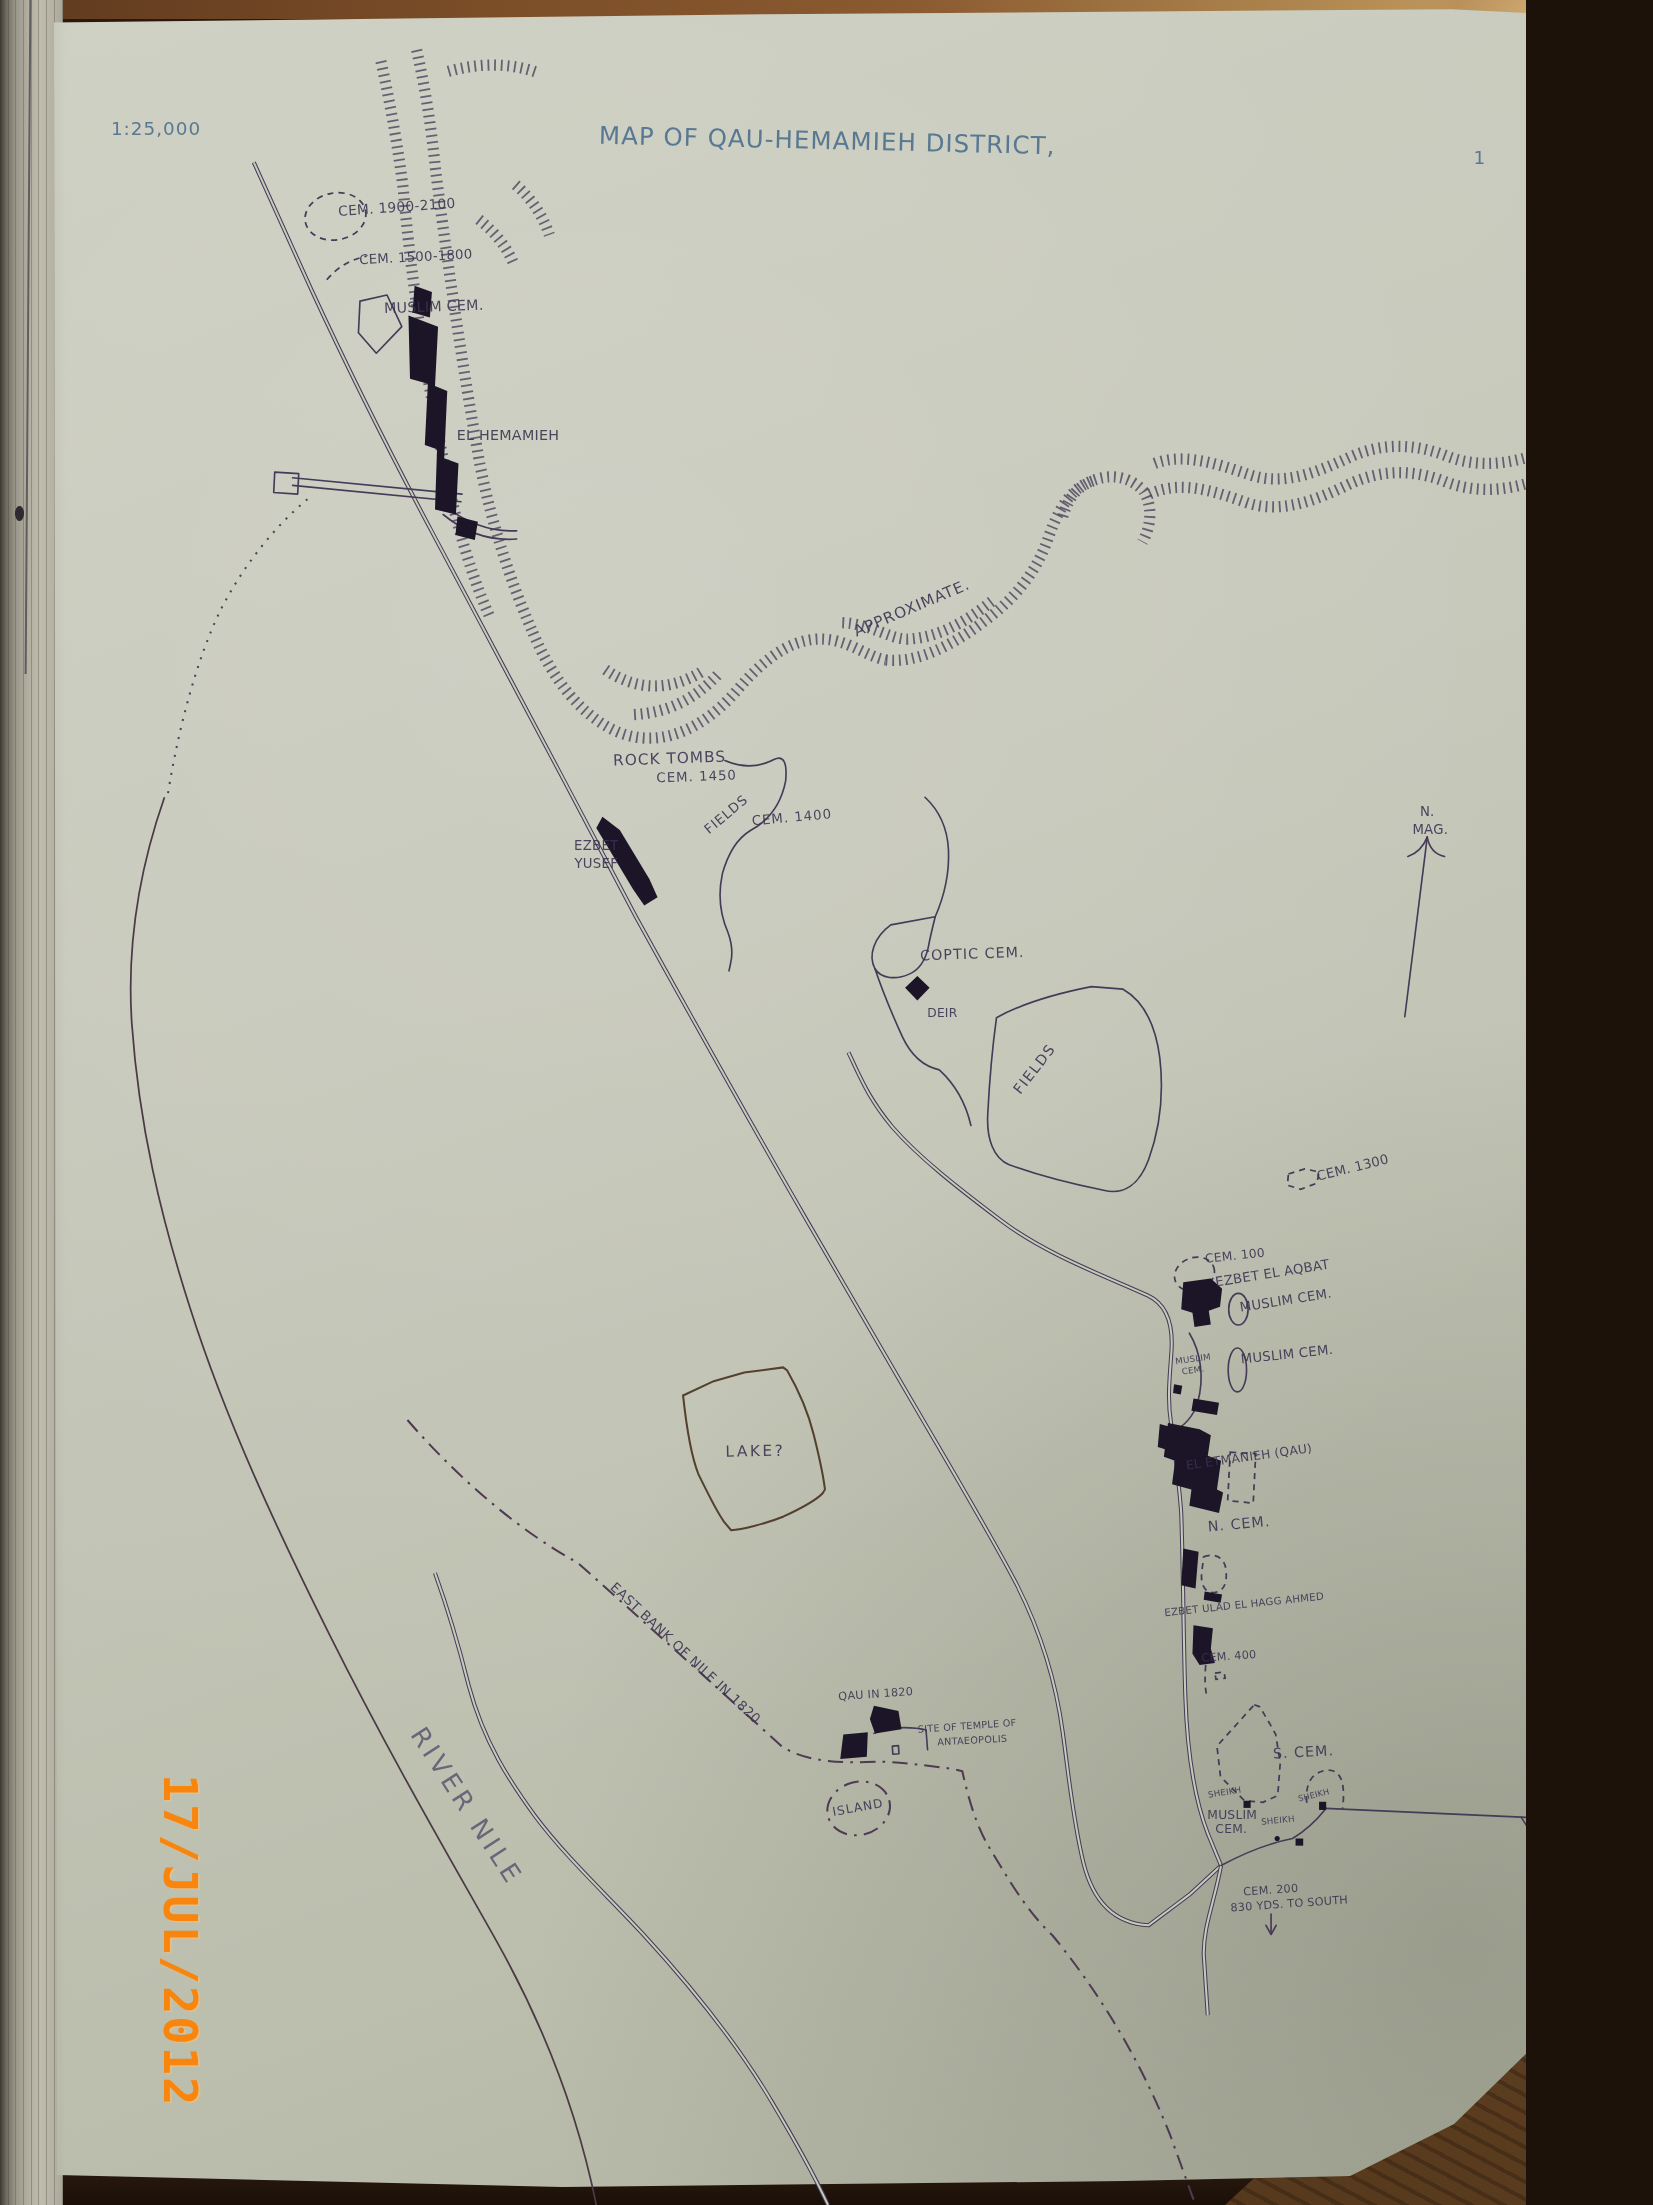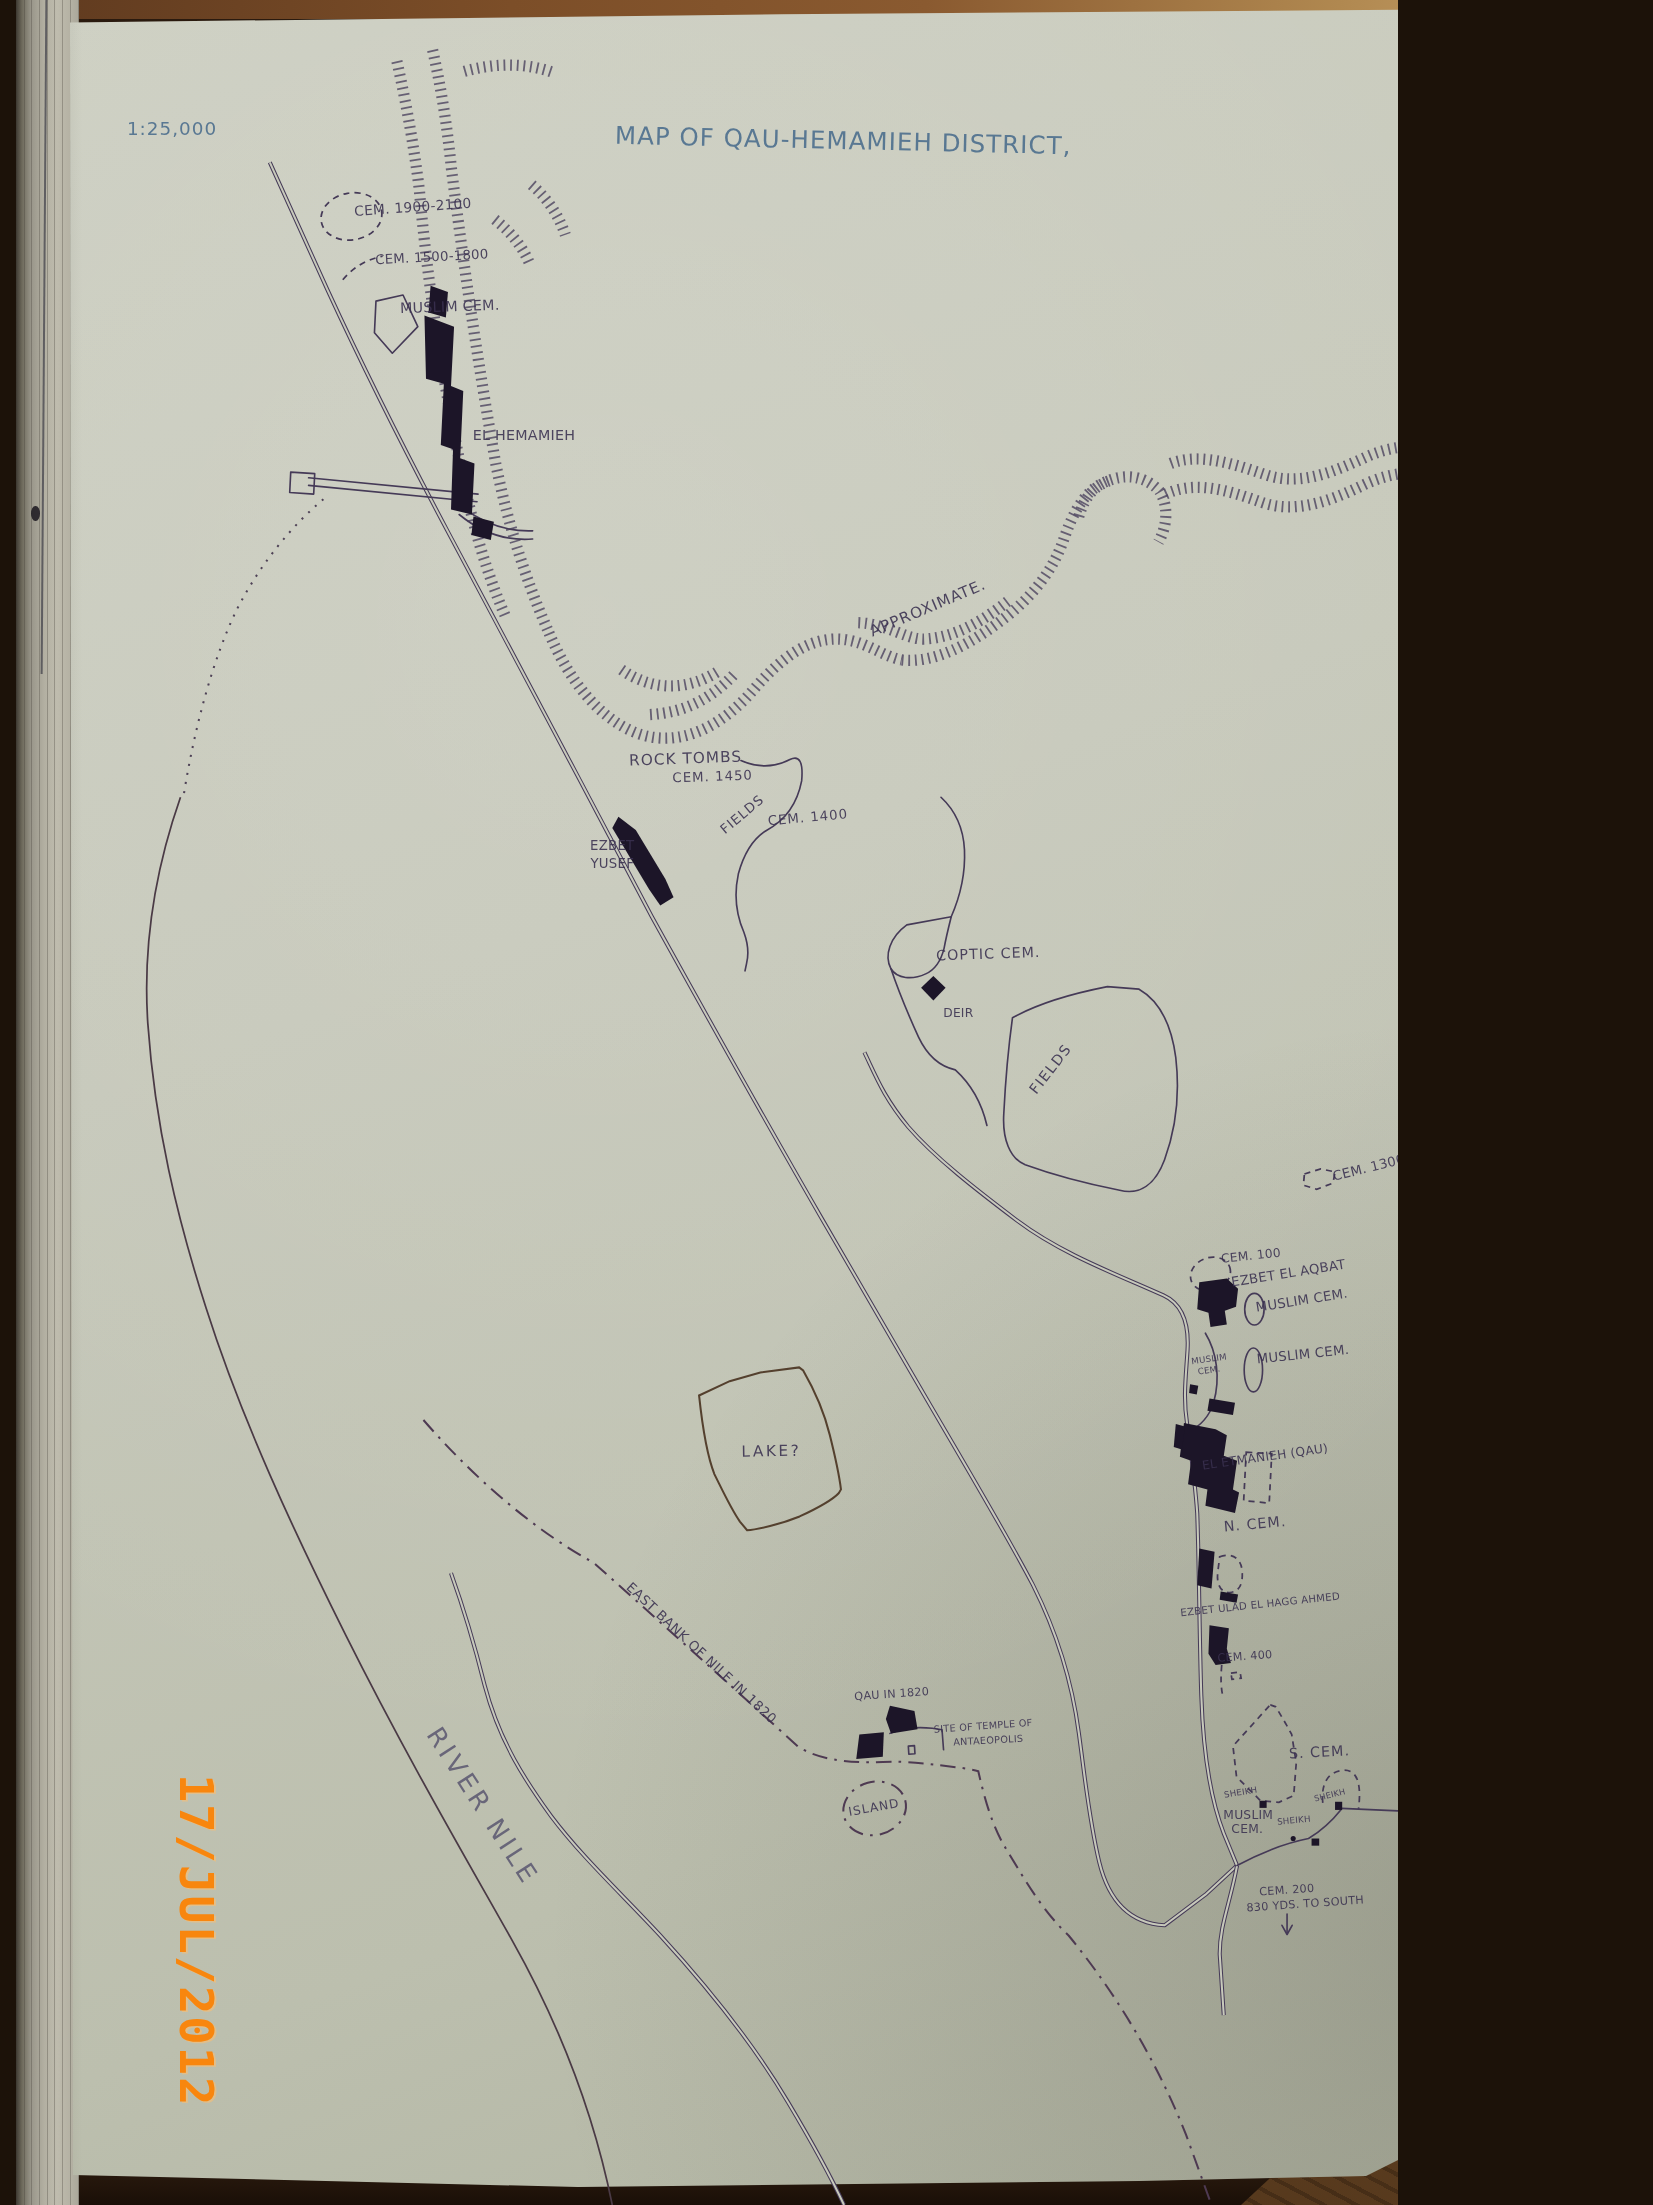--- a/index.html
+++ b/index.html
@@ -1,18 +1,18 @@
 <!DOCTYPE html>
 <html style="font-size:8.2px"><head>
 <meta charset="utf-8">
 <style>
   html,body{margin:0;padding:0;background:#1c1209;}
-  .photo{position:relative;width:1382px;height:2205px;overflow:hidden;
+  .photo{position:relative;width:1526px;height:2205px;overflow:hidden;
     background:linear-gradient(180deg,#2a1a0e 0%,#241608 60%,#1f1309 100%);
-    font-family:"DejaVu Sans",sans-serif;margin-left:16px;}
+    font-family:"DejaVu Sans",sans-serif;}
   .wood-top{position:absolute;left:0;top:0;width:1654px;height:19.4px;
     background:linear-gradient(90deg,#5f3a1f,#7c4e28 30%,#8a5a30 55%,#b08850 80%,#d2ac74 100%);}
   .wood-top-right{position:absolute;left:1419px;top:0;width:235px;height:87px;
     background:radial-gradient(ellipse at 72% 15%,#dcb980 0%,#b9905a 55%,rgba(120,80,40,0) 78%);}
   .wood-right{position:absolute;left:1567px;top:0;width:87px;height:2205px;
     background:linear-gradient(180deg,#caa36c 0%,#9a7244 3%,#2a1a0c 7%,#140c05 20%,#1a1109 40%,#2e1d0e 55%,#5a3a1e 68%,#7c5430 80%,#4a2f16 90%,#20130a 100%);}
   .wood-bottom{position:absolute;left:0;top:2159px;width:1654px;height:46px;
     background:linear-gradient(180deg,#2e1d10,#1a0f07);}
   .wood-corner{position:absolute;left:0;top:0;width:1654px;height:2205px;
     clip-path:polygon(1225px 2205px,1654px 1807px,1654px 2205px);

